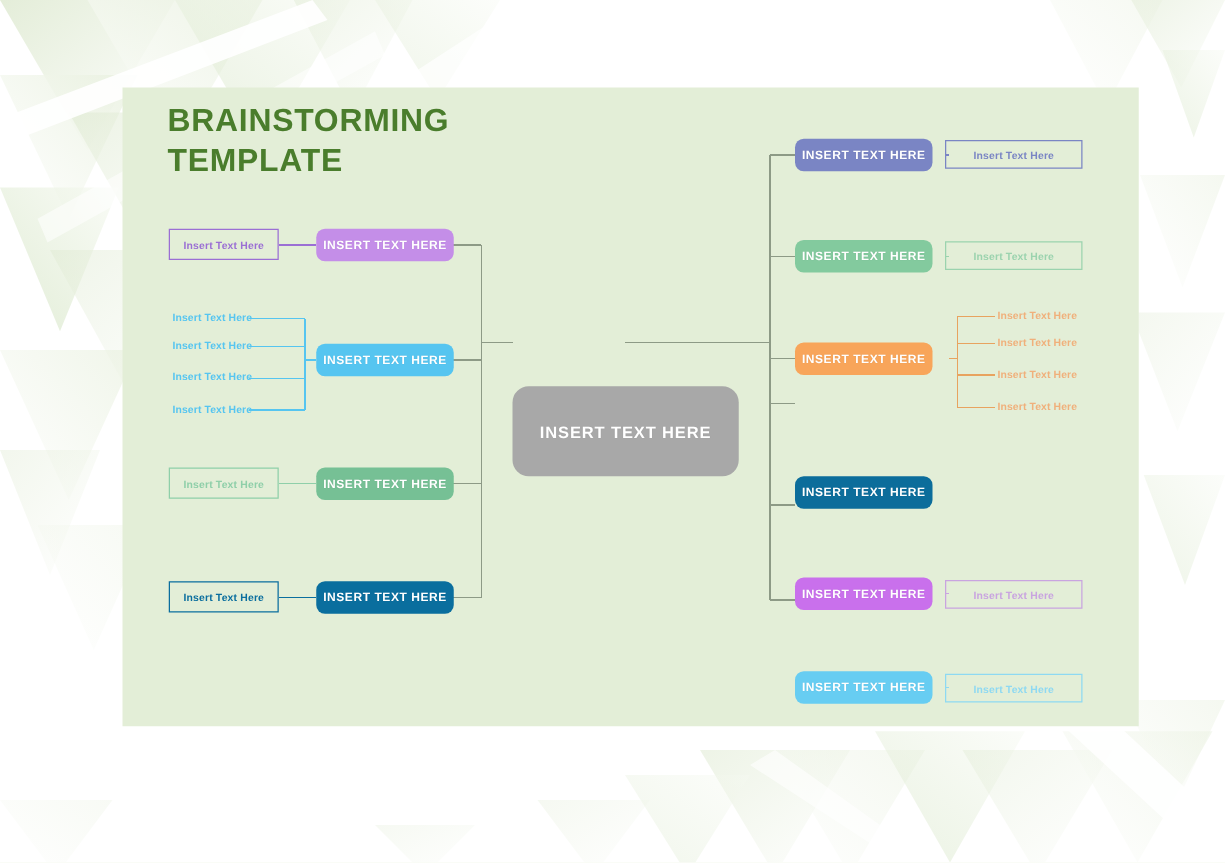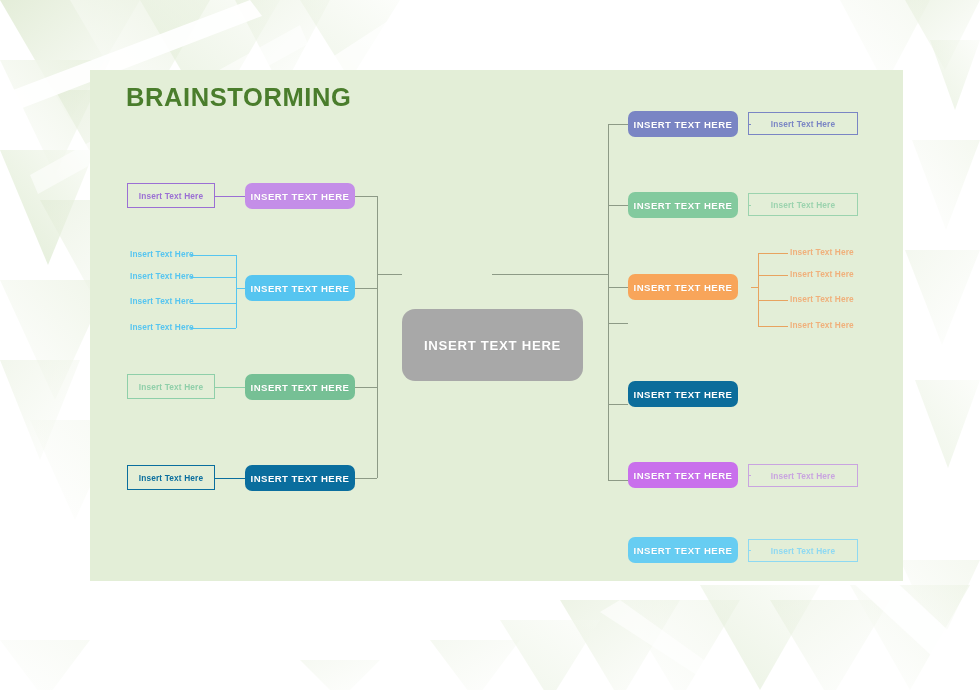--- a/index.html
+++ b/index.html
@@ -17,21 +17,21 @@
   }
   
   #bg-art {
     position: absolute; left: 0; top: 0;
     width: 980px; height: 690px;
     pointer-events: none;
   }
   
   #card {
     position: absolute;
-    left: 90px; top: 70px;
+    left: 98px; top: 70px;
     width: 813px; height: 511px;
     background: #e3eed7;
   }
   
   #title {
     position: absolute;
     left: 36px; top: 12px;
     width: 420px;
     color: #4a7d2c;
     font-size: 25.5px;
@@ -153,20 +153,21 @@
     <polygon points="300,660 380,660 340,700" fill="url(#gA)" opacity=".28"></polygon>
     <polygon points="830,520 980,660 960,682 812,545" fill="#ffffff" opacity=".85"></polygon>
     <polygon points="620,600 760,700 735,700 600,612" fill="#ffffff" opacity=".6"></polygon>
     <polygon points="0,640 90,640 45,700" fill="url(#gB)" opacity=".3"></polygon>
   </svg>
 
   <div id="card">
 
     <div id="title">
       <span class="ln">BRAINSTORMING</span>
+      <span class="ln">TEMPLATE</span>
     </div>
 
     <svg id="wires" viewBox="0 0 813 511" preserveAspectRatio="none">
       <g stroke="#8d9a86" stroke-width="1" fill="none" shape-rendering="crispEdges">
 
         <line x1="312" y1="204" x2="287" y2="204"></line>
         <line x1="287" y1="126" x2="287" y2="408"></line>
 
         <line x1="287" y1="126" x2="246" y2="126"></line>
         <line x1="287" y1="218" x2="246" y2="218"></line>

